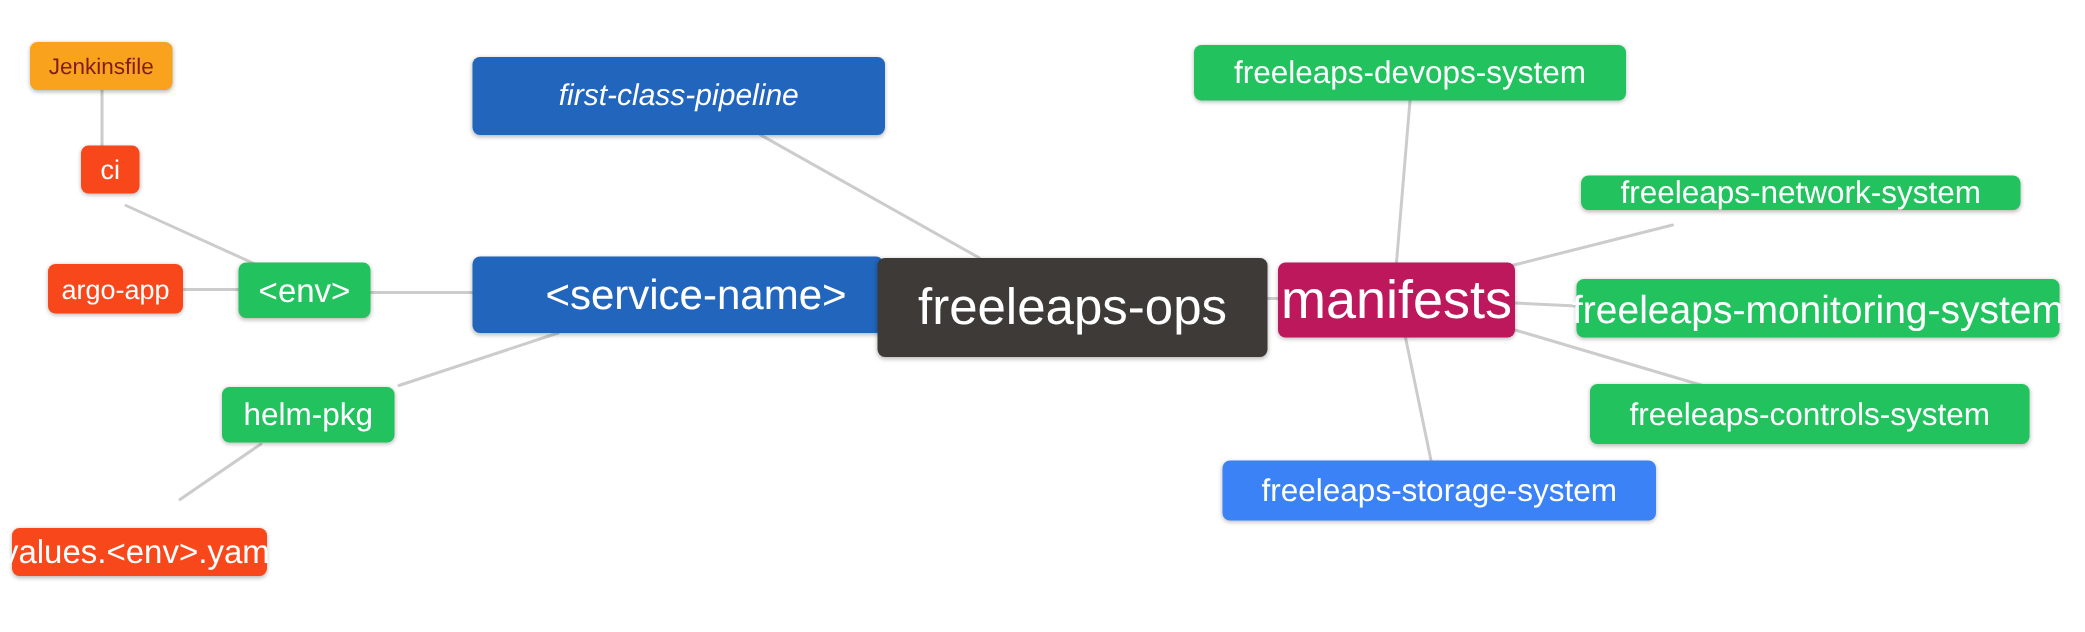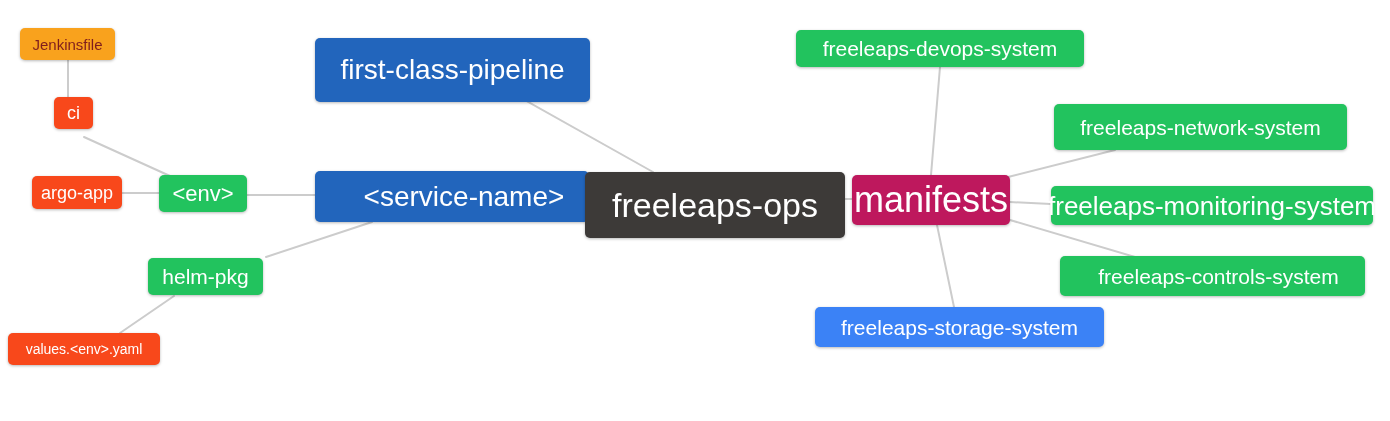--- a/index.html
+++ b/index.html
@@ -55,24 +55,24 @@
       <line x1="1010" y1="202" x2="1051" y2="204" stroke="#cccccc" stroke-width="2" stroke-linecap="round"></line>
       <line x1="1010" y1="220" x2="1135" y2="257" stroke="#cccccc" stroke-width="2" stroke-linecap="round"></line>
       <line x1="937" y1="225" x2="954" y2="307" stroke="#cccccc" stroke-width="2" stroke-linecap="round"></line>
     </svg>
   <div id="node-layer">
       <div class="node" style="left: 20px; top: 28px; width: 95px; height: 32px; background: rgb(249, 162, 29); font-size: 15px; color: #7f1d1d;">Jenkinsfile</div>
       <div class="node" style="left: 54px; top: 97px; width: 39px; height: 32px; background: rgb(248, 72, 27); font-size: 18px; color: rgb(255, 255, 255); text-align: right;">ci</div>
       <div class="node" style="left: 32px; top: 176px; width: 90px; height: 33px; background: rgb(248, 72, 27); font-size: 18px; color: rgb(255, 255, 255);">argo-app</div>
       <div class="node" style="left: 159px; top: 175px; width: 88px; height: 37px; background: rgb(34, 195, 94); font-size: 22px; color: rgb(255, 255, 255);">&lt;env&gt;</div>
       <div class="node" style="left: 148px; top: 258px; width: 115px; height: 37px; background: rgb(34, 195, 94); font-size: 21px; color: rgb(255, 255, 255);">helm-pkg</div>
-      <div class="node" style="left: 8px; top: 333px; width: 152px; height: 32px; background: rgb(248, 72, 27); font-size: 14px; color: rgb(255, 255, 255);">values.&lt;env&gt;.yaml</div>
-      <div class="node" style="left: 315px; top: 38px; width: 275px; height: 64px; background: rgb(34, 101, 188); font-size: 28px; color: rgb(255, 255, 255);">first-class-pipeline</div>
+      <div class="node" style="left: 8px; top: 352px; width: 170px; height: 32px; background: rgb(248, 72, 27); font-size: 22px; color: rgb(255, 255, 255);">values.&lt;env&gt;.yaml</div>
+      <div class="node" style="left: 315px; top: 38px; width: 275px; height: 52px; background: rgb(34, 101, 188); font-size: 20px; color: rgb(255, 255, 255); font-style: italic;">first-class-pipeline</div>
       <div class="node" style="left: 315px; top: 171px; width: 250px; height: 51px; background: rgb(34, 101, 188); font-size: 28px; color: rgb(255, 255, 255); padding-left: 24px;">&lt;service-name&gt;</div>
       <div class="node" style="left: 585px; top: 172px; width: 260px; height: 66px; background: rgb(61, 58, 56); font-size: 34px; color: rgb(255, 255, 255);">freeleaps-ops</div>
       <div class="node" style="left: 852px; top: 175px; width: 158px; height: 50px; background: #be185d; font-size: 36px; color: rgb(255, 255, 255);">manifests</div>
       <div class="node" style="left: 796px; top: 30px; width: 288px; height: 37px; background: rgb(34, 195, 94); font-size: 21px; color: rgb(255, 255, 255);">freeleaps-devops-system</div>
-      <div class="node" style="left: 1054px; top: 104px; width: 293px; height: 46px; background: rgb(34, 195, 94); font-size: 21px; color: rgb(255, 255, 255);">freeleaps-network-system</div>
+      <div class="node" style="left: 1054px; top: 117px; width: 293px; height: 23px; background: rgb(34, 195, 94); font-size: 21px; color: rgb(255, 255, 255);">freeleaps-network-system</div>
       <div class="node" style="left: 1051px; top: 186px; width: 322px; height: 39px; background: rgb(34, 195, 94); font-size: 26px; color: rgb(255, 255, 255);">freeleaps-monitoring-system</div>
-      <div class="node" style="left: 1060px; top: 256px; width: 293px; height: 40px; background: rgb(34, 195, 94); font-size: 21px; color: rgb(255, 255, 255); padding-left: 12px;">freeleaps-controls-system</div>
+      <div class="node" style="left: 1060px; top: 256px; width: 293px; height: 40px; background: rgb(34, 195, 94); font-size: 21px; color: rgb(255, 255, 255);">freeleaps-controls-system</div>
       <div class="node" style="left: 815px; top: 307px; width: 289px; height: 40px; background: #3b82f6; font-size: 21px; color: rgb(255, 255, 255);">freeleaps-storage-system</div>
     </div>
 </div>
 
 </body></html>

